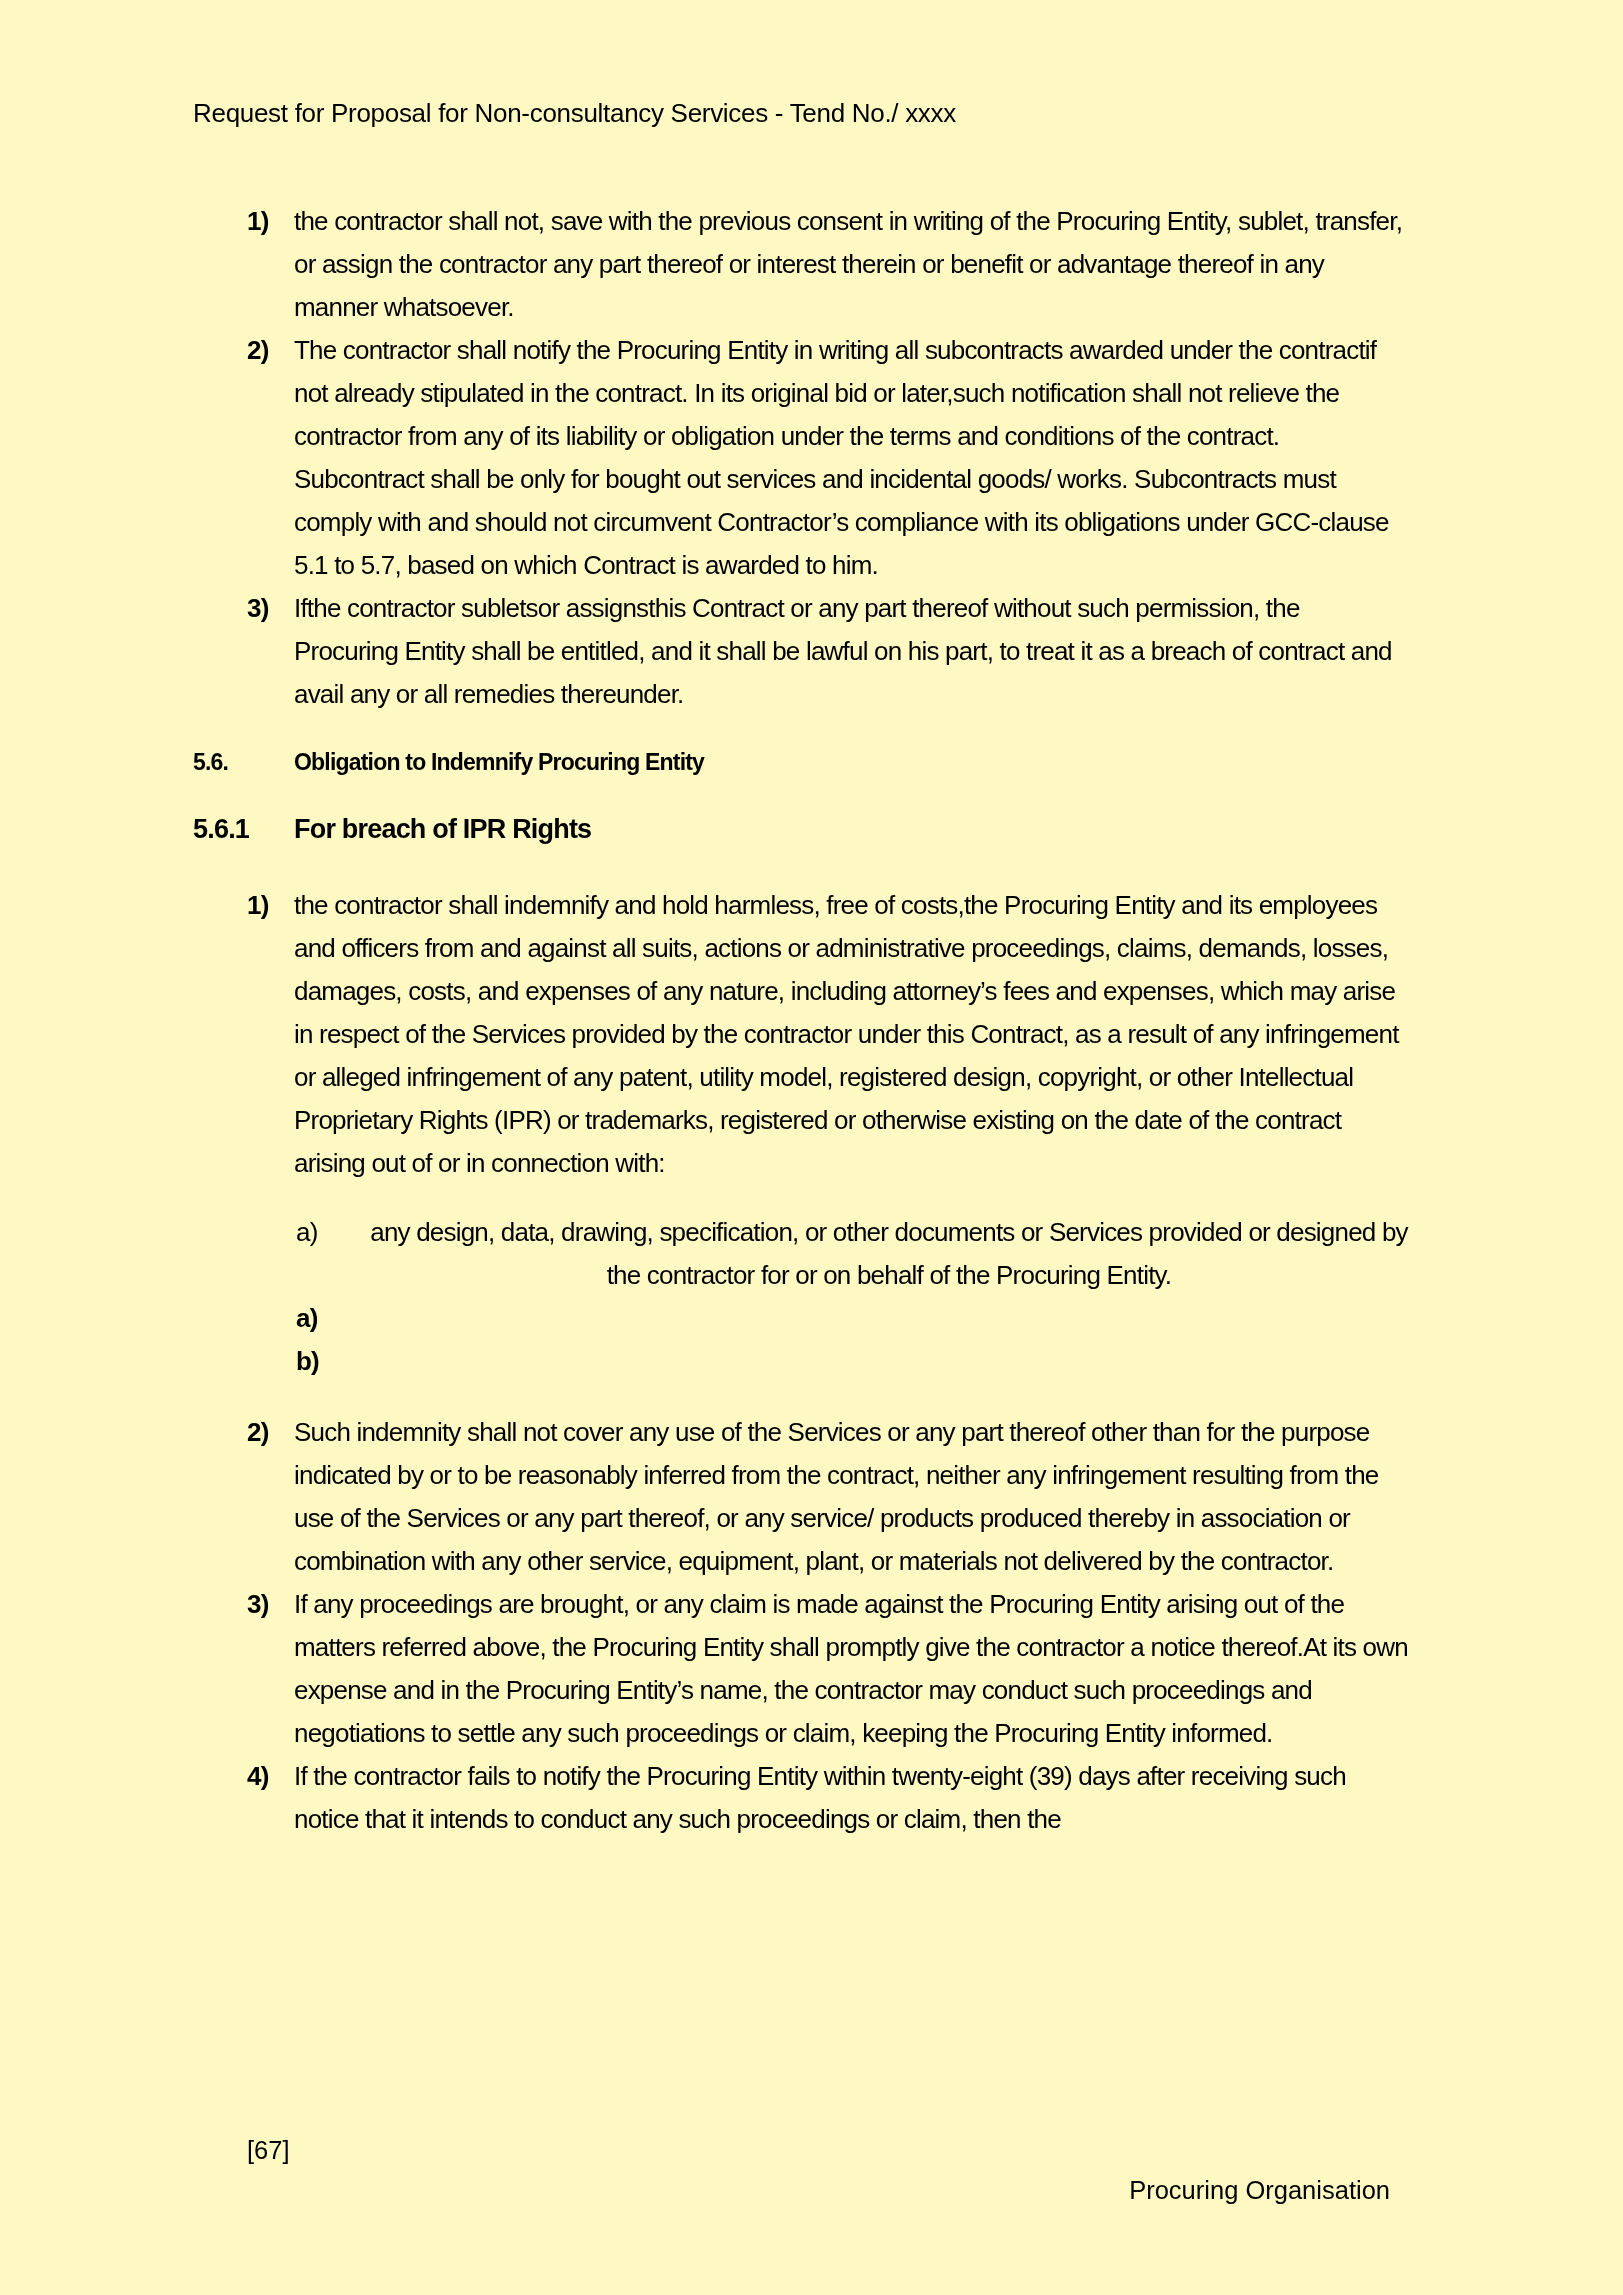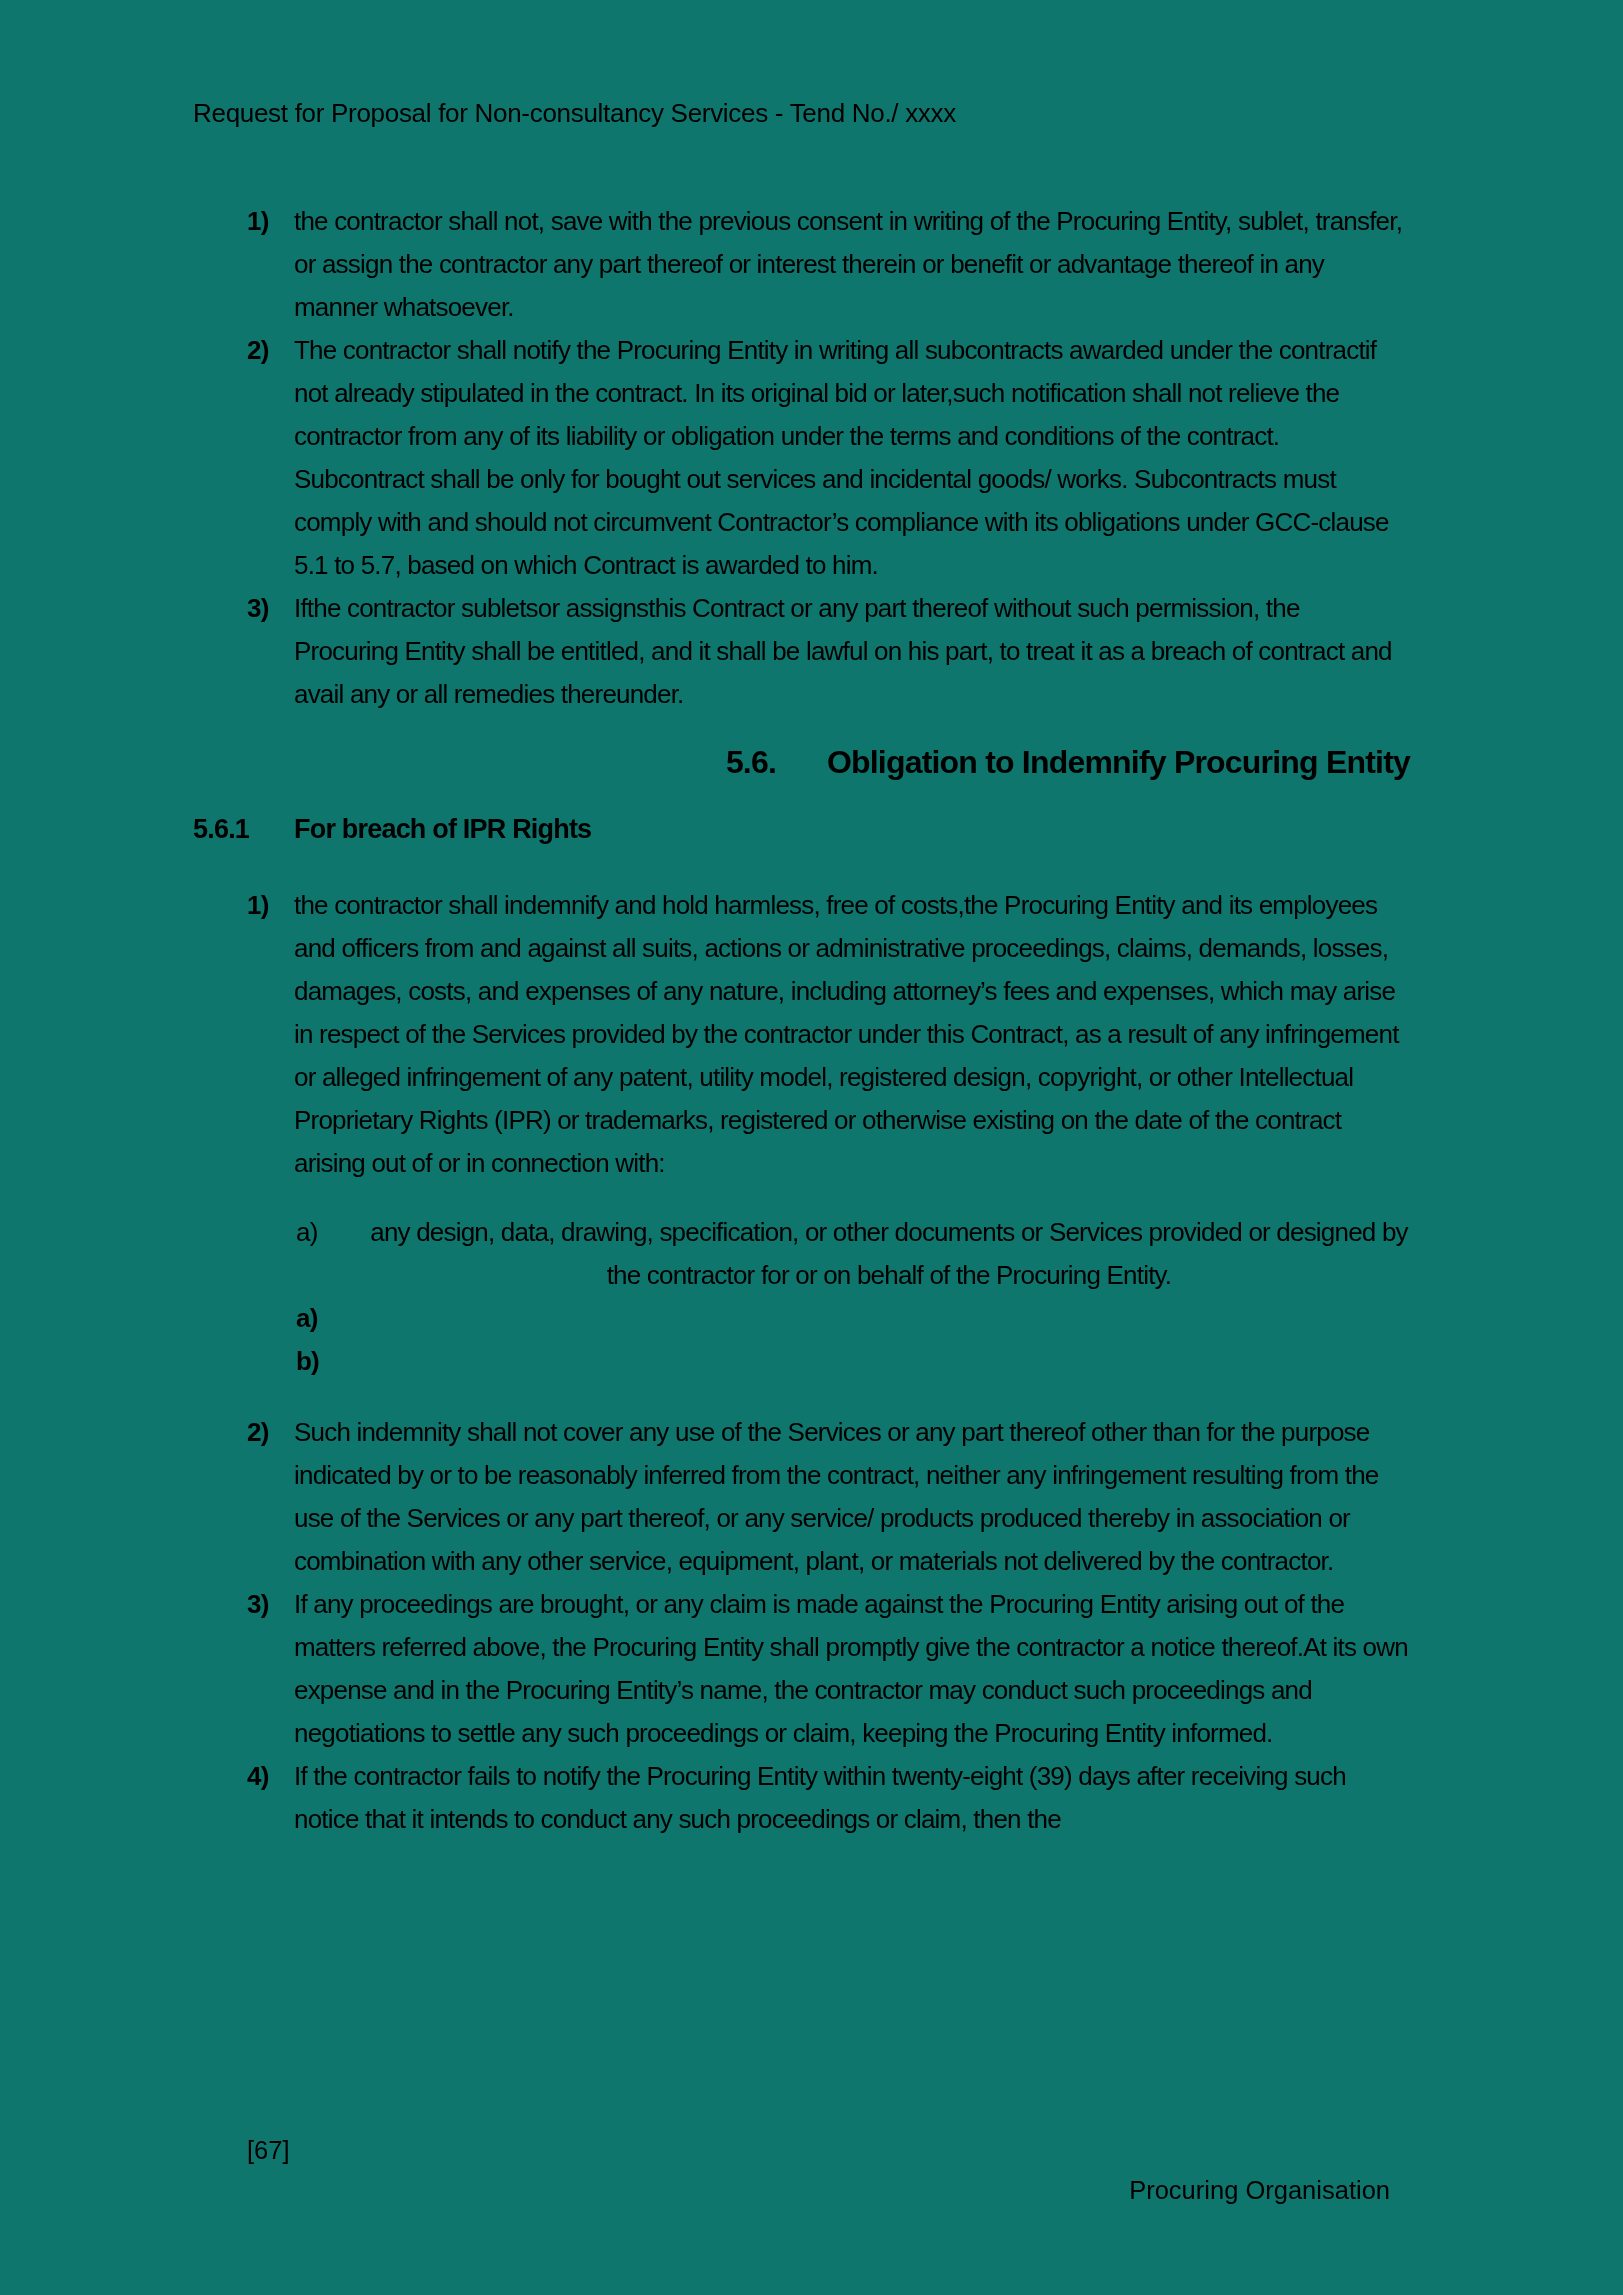--- a/index.html
+++ b/index.html
@@ -4,21 +4,21 @@
 <style>
   html, body {
     margin: 0;
     padding: 0;
     background: #ffffff;
   }
   .page {
     position: relative;
     width: 1623px;
     height: 2295px;
-    background: #0f766e;
+    background: #fef9c3;
     color: #000000;
     font-family: "Liberation Sans", sans-serif;
     overflow: hidden;
   }
   .page-header {
     position: absolute;
     top: 98px;
     left: 193px;
     width: 1243px;
     font-size: 26px;
@@ -43,24 +43,23 @@
     box-sizing: border-box;
     padding-left: 54px;
     font-weight: bold;
   }
   .item > .body {
     flex: 1 1 auto;
   }
   .heading-1 {
     display: flex;
     font-weight: bold;
-    font-size: 32px;
+    font-size: 23px;
     line-height: 43px;
     margin-top: 25px;
-    justify-content: flex-end;
   }
   .heading-2 {
     display: flex;
     font-weight: bold;
     font-size: 27px;
     line-height: 43px;
     margin-top: 24px;
   }
   .heading-1 > .num, .heading-2 > .num {
     flex: 0 0 101px;

